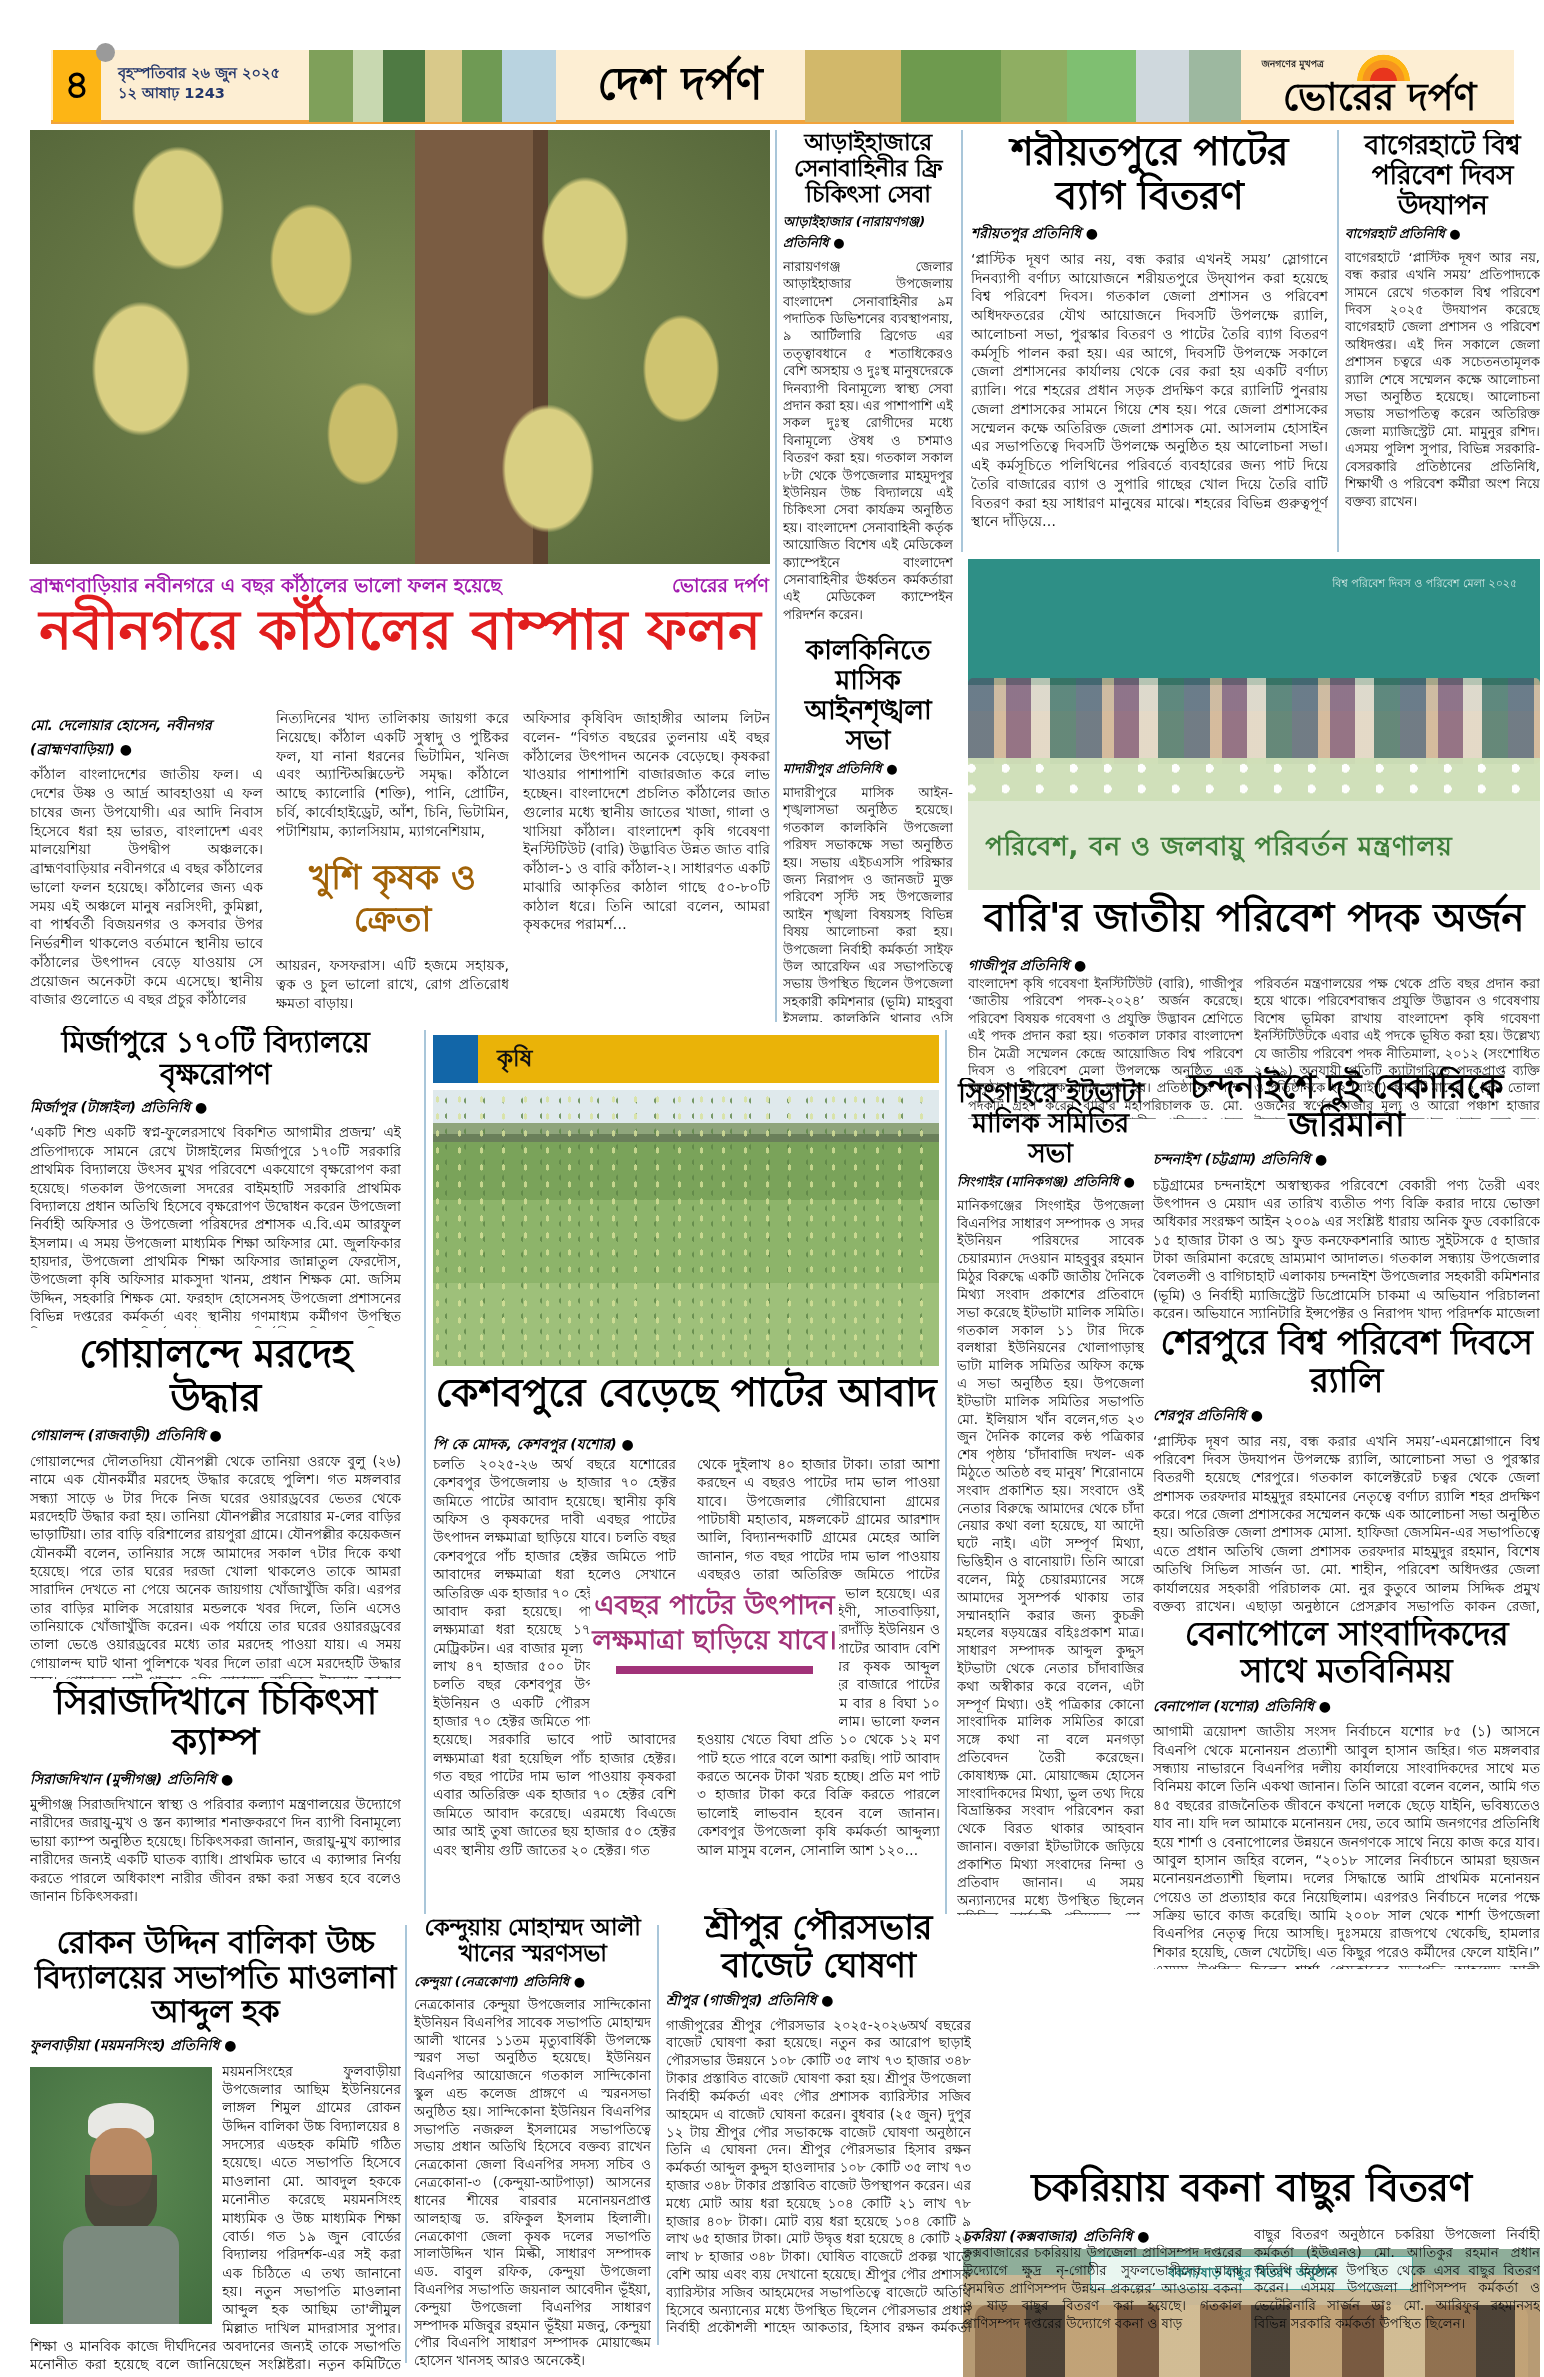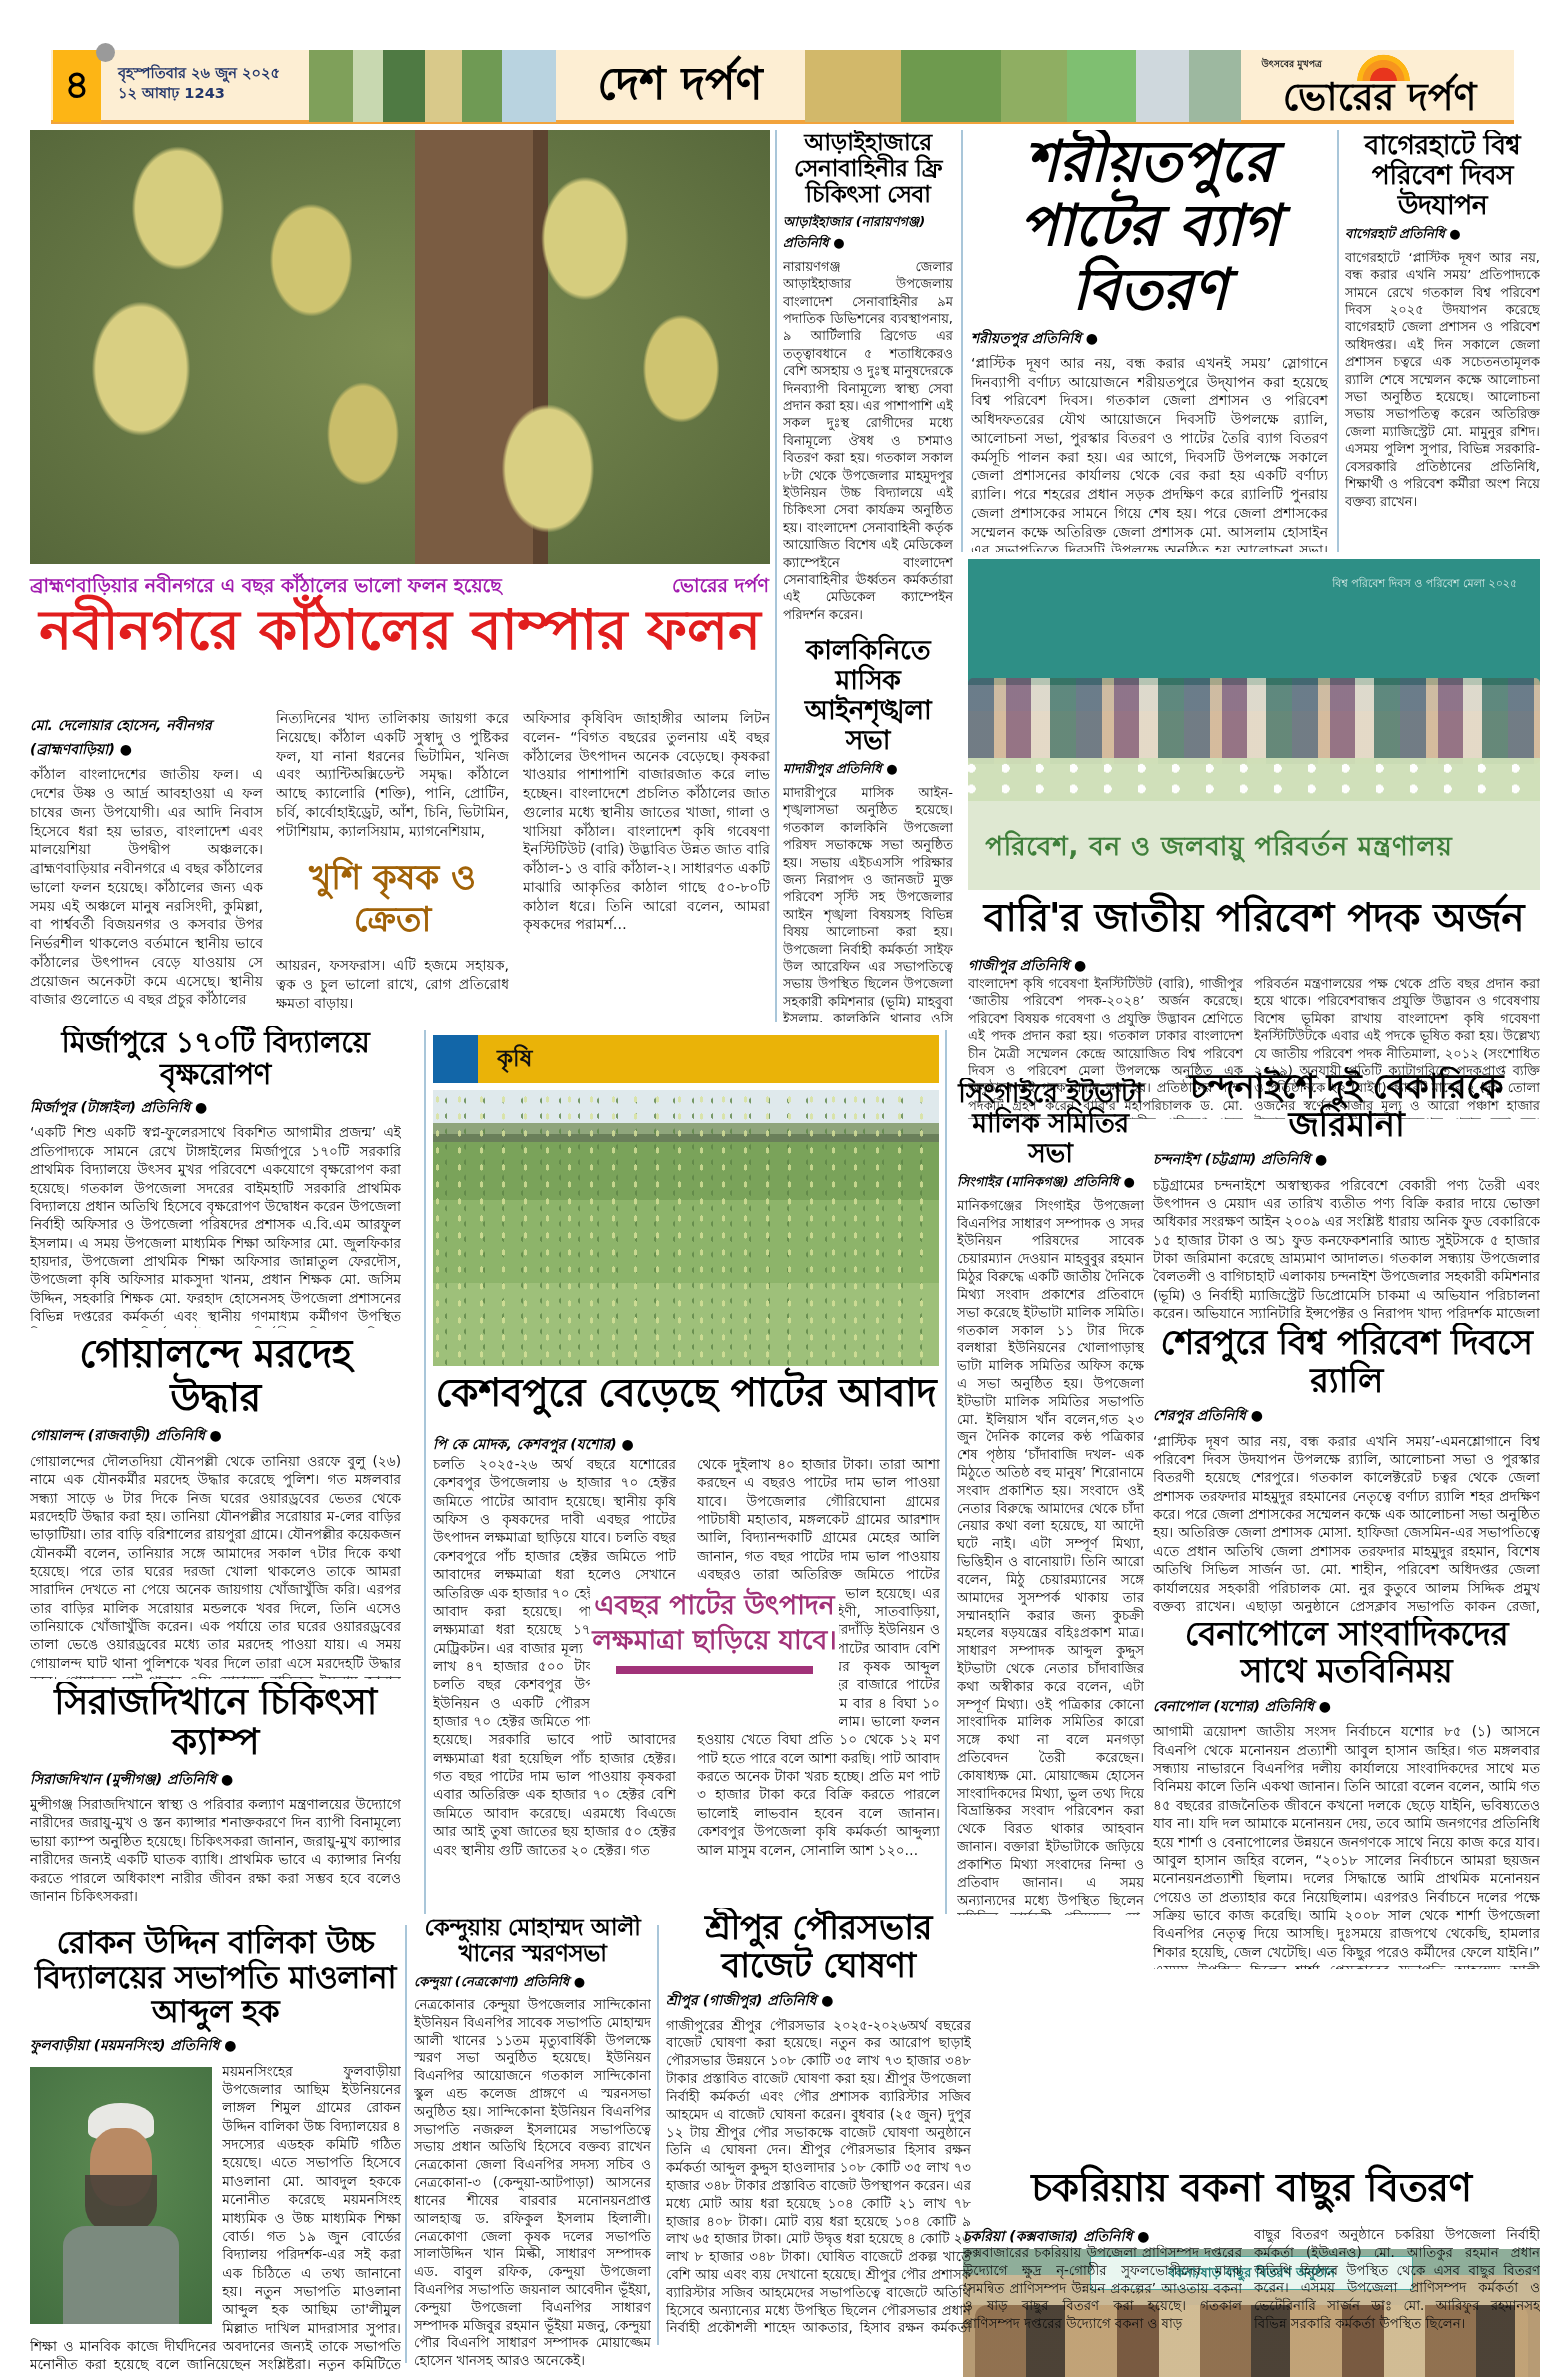--- a/index.html
+++ b/index.html
@@ -98,21 +98,21 @@
   <div id="page-num" class="abs" style="left:53px; top:50px; width:48px; height:72px;">৪</div>
   <div id="hdr-pin" class="abs" style="left:96px; top:43px; width:19px; height:19px;"></div>
   <div class="abs hdr-date" style="left:118px; top:63px; width:184px;">
     <div>বৃহস্পতিবার ২৬ জুন ২০২৫</div>
     <div>১২ আষাঢ় 1243</div>
   </div>
   <div class="abs hdr-photo" style="left:309px; top:50px; width:247px; height:72px;"></div>
   <div id="masthead" class="abs" style="left:559px; top:50px; width:242px; height:72px;">দেশ দর্পণ</div>
   <div class="abs hdr-photo2" style="left:805px; top:50px; width:436px; height:72px;"></div>
   <div class="abs" style="left:1246px; top:50px; width:269px; height:72px;">
-    <div id="logo-tagline" class="abs" style="left:15.4px; top:6.9px;">উৎসবের মুখপত্র</div>
+    <div id="logo-tagline" class="abs" style="left:15.4px; top:6.9px;">জনগণের মুখপত্র</div>
     <div id="logo-sun" class="abs" style="left:110px; top:1.7px;"></div>
     <div id="logo-title" class="abs" style="left:5.1px; top:27.5px; width:257px; text-align:center;">ভোরের দর্পণ</div>
   </div>
 
   <div id="jackfruit-photo" class="abs photo" style="left:30px; top:130px; width:740px; height:434px;"></div>
   <div class="abs caption-row" style="left:30px; top:571px; width:601px;">ব্রাহ্মণবাড়িয়ার নবীনগরে এ বছর কাঁঠালের ভালো ফলন হয়েছে</div>
   <div class="abs caption-row" style="left:632px; top:571px; width:137px; text-align:right;">ভোরের দর্পণ</div>
   <div id="lead-headline" class="abs" style="left:30px; top:602px; width:740px; height:96px;">নবীনগরে কাঁঠালের বাম্পার ফলন</div>
 
   <div class="abs clip" style="left:30px; top:709px; width:233px; height:312px;">
@@ -135,21 +135,21 @@
   <div class="abs clip" style="left:783px; top:130px; width:170px; height:892px;">
     <div class="headline h-sm">আড়াইহাজারে সেনাবাহিনীর ফ্রি চিকিৎসা সেবা</div>
     <div class="byline" style="font-size:13px;">আড়াইহাজার (নারায়ণগঞ্জ) প্রতিনিধি ●</div>
     <div class="body-text fs15">নারায়ণগঞ্জ জেলার আড়াইহাজার উপজেলায় বাংলাদেশ সেনাবাহিনীর ৯ম পদাতিক ডিভিশনের ব্যবস্থাপনায়, ৯ আর্টিলারি ব্রিগেড এর তত্ত্বাবধানে ৫ শতাধিকেরও বেশি অসহায় ও দুঃস্থ মানুষদেরকে দিনব্যাপী বিনামূল্যে স্বাস্থ্য সেবা প্রদান করা হয়। এর পাশাপাশি এই সকল দুঃস্থ রোগীদের মধ্যে বিনামূল্যে ঔষধ ও চশমাও বিতরণ করা হয়। গতকাল সকাল ৮টা থেকে উপজেলার মাহমুদপুর ইউনিয়ন উচ্চ বিদ্যালয়ে এই চিকিৎসা সেবা কার্যক্রম অনুষ্ঠিত হয়। বাংলাদেশ সেনাবাহিনী কর্তৃক আয়োজিত বিশেষ এই মেডিকেল ক্যাম্পেইনে বাংলাদেশ সেনাবাহিনীর ঊর্ধ্বতন কর্মকর্তারা এই মেডিকেল ক্যাম্পেইন পরিদর্শন করেন।</div>
     <div class="headline h-md" style="margin-top:12px;">কালকিনিতে মাসিক আইনশৃঙ্খলা সভা</div>
     <div class="byline" style="font-size:13px;">মাদারীপুর প্রতিনিধি ●</div>
     <div class="body-text fs15">মাদারীপুরে মাসিক আইন-শৃঙ্খলাসভা অনুষ্ঠিত হয়েছে। গতকাল কালকিনি উপজেলা পরিষদ সভাকক্ষে সভা অনুষ্ঠিত হয়। সভায় এইচএসসি পরিক্ষার জন্য নিরাপদ ও জানজট মুক্ত পরিবেশ সৃস্টি সহ উপজেলার আইন শৃঙ্খলা বিষয়সহ বিভিন্ন বিষয় আলোচনা করা হয়। উপজেলা নির্বাহী কর্মকর্তা সাইফ উল আরেফিন এর সভাপতিত্বে সভায় উপস্থিত ছিলেন উপজেলা সহকারী কমিশনার (ভূমি) মাহবুবা ইসলাম, কালকিনি থানার ওসি (তদন্ত) আমিনুল ইসলাম, উপজেলা মাধ্যমিক শিক্ষা কর্মকর্তা আশরাফুজ্জামান, উপজেলা আইসিটি কর্মকর্তা মো. আরিফ হোসেন, উপজেলা সহকারী সমাজ সেবা অফিসার মসিউর রহমান, কয়ারিয়া ইউনিয়ন পরিষদের চেয়ারম্যানসহ আরও অনেকে।</div>
   </div>
 
   <div class="abs clip" style="left:971px; top:130px; width:357px; height:422px;">
-    <div class="headline" style="font-size:57px;font-style:italic;">শরীয়তপুরে পাটের ব্যাগ বিতরণ</div>
+    <div class="headline" style="font-size:39px;">শরীয়তপুরে পাটের ব্যাগ বিতরণ</div>
     <div class="byline">শরীয়তপুর প্রতিনিধি ●</div>
     <div class="body-text">‘প্লাস্টিক দূষণ আর নয়, বন্ধ করার এখনই সময়’ স্লোগানে দিনব্যাপী বর্ণাঢ্য আয়োজনে শরীয়তপুরে উদ্‌যাপন করা হয়েছে বিশ্ব পরিবেশ দিবস। গতকাল জেলা প্রশাসন ও পরিবেশ অধিদফতরের যৌথ আয়োজনে দিবসটি উপলক্ষে র‌্যালি, আলোচনা সভা, পুরস্কার বিতরণ ও পাটের তৈরি ব্যাগ বিতরণ কর্মসূচি পালন করা হয়। এর আগে, দিবসটি উপলক্ষে সকালে জেলা প্রশাসনের কার্যালয় থেকে বের করা হয় একটি বর্ণাঢ্য র‌্যালি। পরে শহরের প্রধান সড়ক প্রদক্ষিণ করে র‌্যালিটি পুনরায় জেলা প্রশাসকের সামনে গিয়ে শেষ হয়। পরে জেলা প্রশাসকের সম্মেলন কক্ষে অতিরিক্ত জেলা প্রশাসক মো. আসলাম হোসাইন এর সভাপতিত্বে দিবসটি উপলক্ষে অনুষ্ঠিত হয় আলোচনা সভা। এই কর্মসূচিতে পলিথিনের পরিবর্তে ব্যবহারের জন্য পাট দিয়ে তৈরি বাজারের ব্যাগ ও সুপারি গাছের খোল দিয়ে তৈরি বাটি বিতরণ করা হয় সাধারণ মানুষের মাঝে। শহরের বিভিন্ন গুরুত্বপূর্ণ স্থানে দাঁড়িয়ে…</div>
   </div>
 
   <div class="abs clip" style="left:1345px; top:130px; width:195px; height:422px;">
     <div class="headline h-md">বাগেরহাটে বিশ্ব পরিবেশ দিবস উদযাপন</div>
     <div class="byline" style="font-size:13px;">বাগেরহাট প্রতিনিধি ●</div>
     <div class="body-text fs15">বাগেরহাটে ‘প্লাস্টিক দূষণ আর নয়, বন্ধ করার এখনি সময়’ প্রতিপাদ্যকে সামনে রেখে গতকাল বিশ্ব পরিবেশ দিবস ২০২৫ উদযাপন করেছে বাগেরহাট জেলা প্রশাসন ও পরিবেশ অধিদপ্তর। এই দিন সকালে জেলা প্রশাসন চত্বরে এক সচেতনতামূলক র‌্যালি শেষে সম্মেলন কক্ষে আলোচনা সভা অনুষ্ঠিত হয়েছে। আলোচনা সভায় সভাপতিত্ব করেন অতিরিক্ত জেলা ম্যাজিস্ট্রেট মো. মামুনুর রশিদ। এসময় পুলিশ সুপার, বিভিন্ন সরকারি-বেসরকারি প্রতিষ্ঠানের প্রতিনিধি, শিক্ষার্থী ও পরিবেশ কর্মীরা অংশ নিয়ে বক্তব্য রাখেন।</div>
   </div>
 

